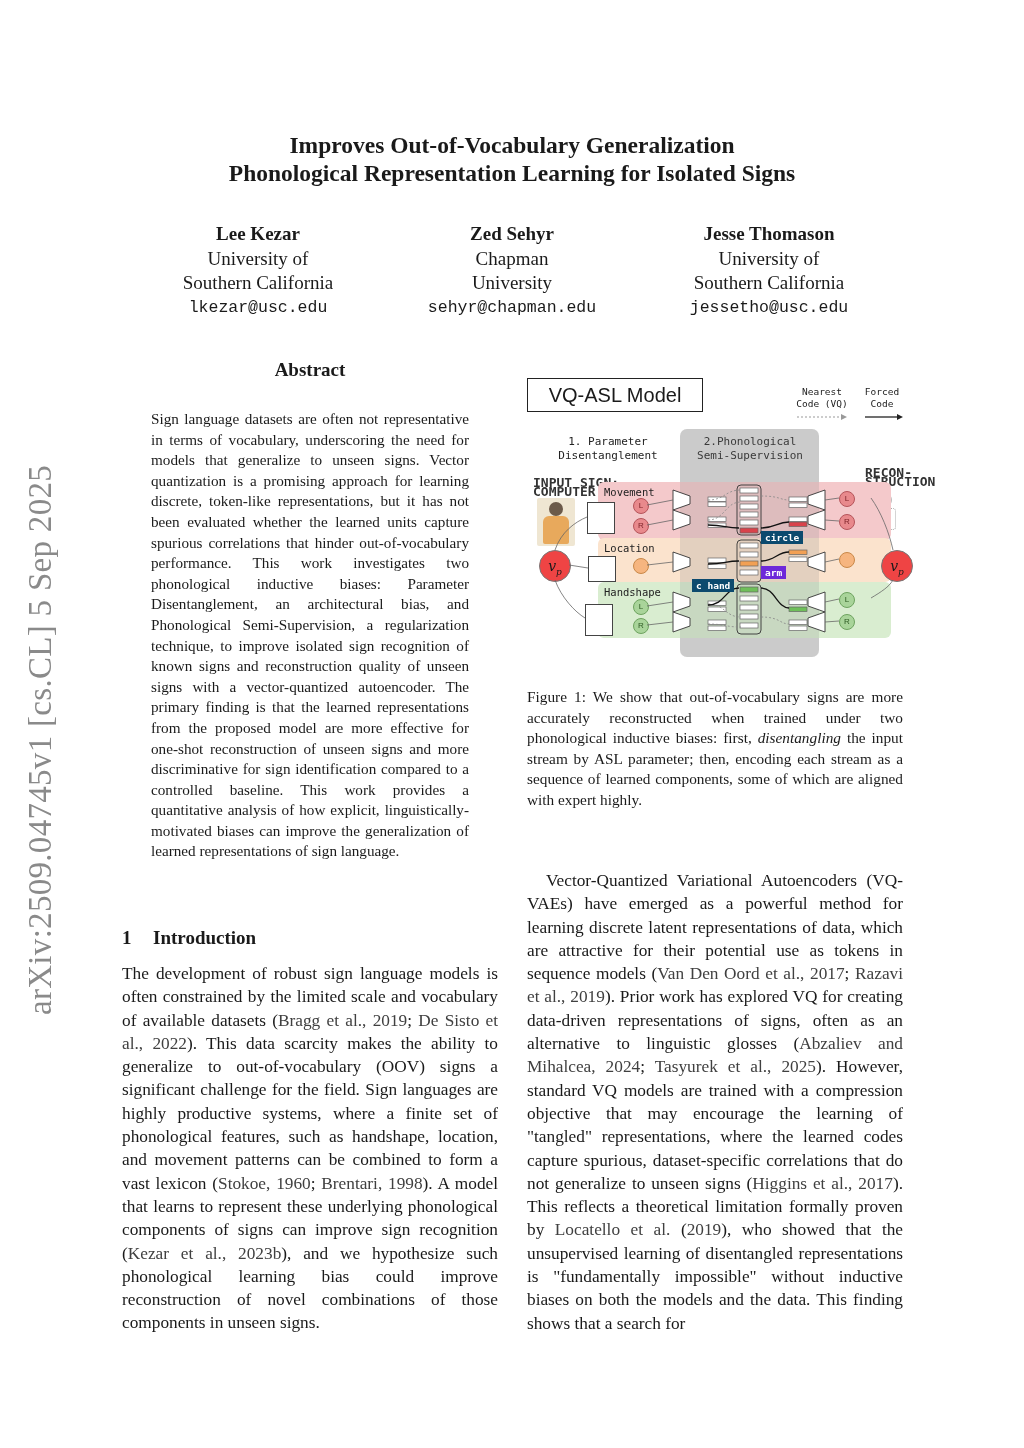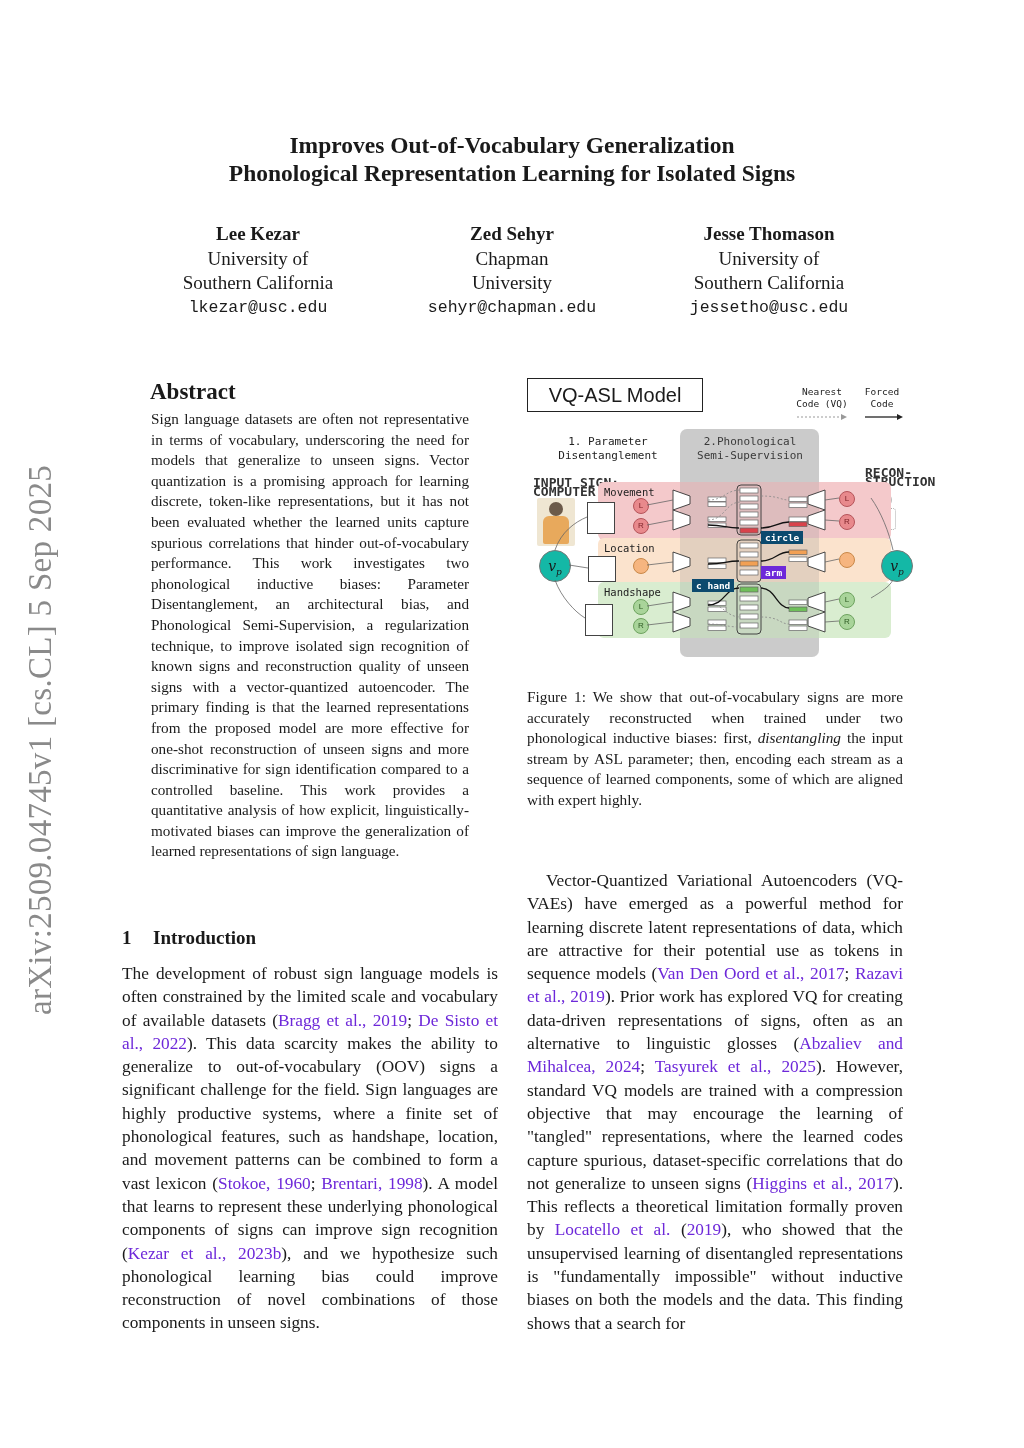--- a/index.html
+++ b/index.html
@@ -8,45 +8,45 @@
   .abs { position: absolute; }
   .sidebar-id { position: absolute; left: 22px; top: 1015px; transform-origin: 0 0; transform: rotate(-90deg);
                 font-size: 33px; color: #8a8a8a; white-space: nowrap; letter-spacing: 0.3px; }
   .title { position: absolute; left: 0; width: 1024px; top: 131px; text-align: center;
            font-weight: bold; font-size: 23.5px; line-height: 28px; }
   .author { position: absolute; top: 222px; width: 240px; text-align: center; font-size: 19px; line-height: 24.5px; }
   .author .name { font-weight: bold; }
   .author .mail { font-family: "Liberation Mono", "DejaVu Sans Mono", monospace; font-size: 16.5px; }
   .col-left { position: absolute; left: 122px; width: 376px; }
   .col-right { position: absolute; left: 527px; width: 376px; }
-  .abstract-head { position: absolute; left: 150px; width: 320px; top: 379px; text-align: left;
-                   font-weight: bold; font-size: 23px; }
+  .abstract-head { position: absolute; left: 150px; width: 320px; top: 359px; text-align: center;
+                   font-weight: bold; font-size: 19px; }
   .abstract { position: absolute; left: 151px; width: 318px; top: 409px; font-size: 15.2px; line-height: 20.6px;
               text-align: justify; hyphens: manual; }
   .section-head { position: absolute; left: 122px; top: 927px; font-weight: bold; font-size: 19px; }
   .section-head .num { display: inline-block; width: 31px; }
   .para { font-size: 17.3px; line-height: 23.3px; text-align: justify; }
   .para.indent { text-indent: 19px; }
-  .cite { color: #6d28d9; }
+  .cite { color: #404040; }
   .caption { position: absolute; left: 527px; width: 376px; top: 687px; font-size: 15.3px; line-height: 20.6px; text-align: justify; }
   .caption em { font-style: italic; }
   .figure { position: absolute; left: 525px; top: 372px; width: 392px; height: 292px; }
   .fig-title-box { position: absolute; left: 2px; top: 6px; width: 174px; height: 32px; border: 1.4px solid #222;
                    font-family: "Liberation Sans", "DejaVu Sans", sans-serif; font-size: 20px; line-height: 32px; text-align: center; }
   .mono { font-family: "DejaVu Sans Mono", "Liberation Mono", monospace; }
   .fig-legend { position: absolute; font-size: 9.5px; line-height: 12px; text-align: center; color: #222; }
   .fig-step { position: absolute; font-size: 11px; line-height: 14px; text-align: center; color: #222; }
   .fig-small { position: absolute; font-size: 13px; line-height: 9px; text-align: left; font-weight: bold; color: #333; }
   .band { position: absolute; left: 73px; width: 293px; border-radius: 6px; }
   .band-label { position: absolute; font-size: 10.5px; color: #222; }
   .semi-bg { position: absolute; left: 155px; top: 57px; width: 139px; height: 228px; background: rgba(150,150,150,0.32); border-radius: 7px; }
   .tag { position: absolute; font-size: 9.5px; line-height: 13px; color: #fff; padding: 0 4px; font-weight: bold; }
   .circle { position: absolute; width: 14px; height: 14px; border-radius: 50%; font-family: "Liberation Sans", sans-serif;
             font-size: 8px; line-height: 14px; text-align: center; }
-  .vp { position: absolute; width: 30px; height: 30px; border-radius: 50%; border: 1px solid #777; background: #14b8a6;
+  .vp { position: absolute; width: 30px; height: 30px; border-radius: 50%; border: 1px solid #777; background: #ef4444;
         font-family: "DejaVu Serif", serif; font-style: italic; font-size: 14px; line-height: 30px; text-align: center; }
   .thumb { position: absolute; width: 26px; height: 30px; border: 1px solid #444; background: #fff; }
 </style>
 </head>
 <body>
 
 <div class="sidebar-id">arXiv:2509.04745v1  [cs.CL]  5 Sep 2025</div>
 
 <div class="title">
   <div>Improves Out-of-Vocabulary Generalization</div>

